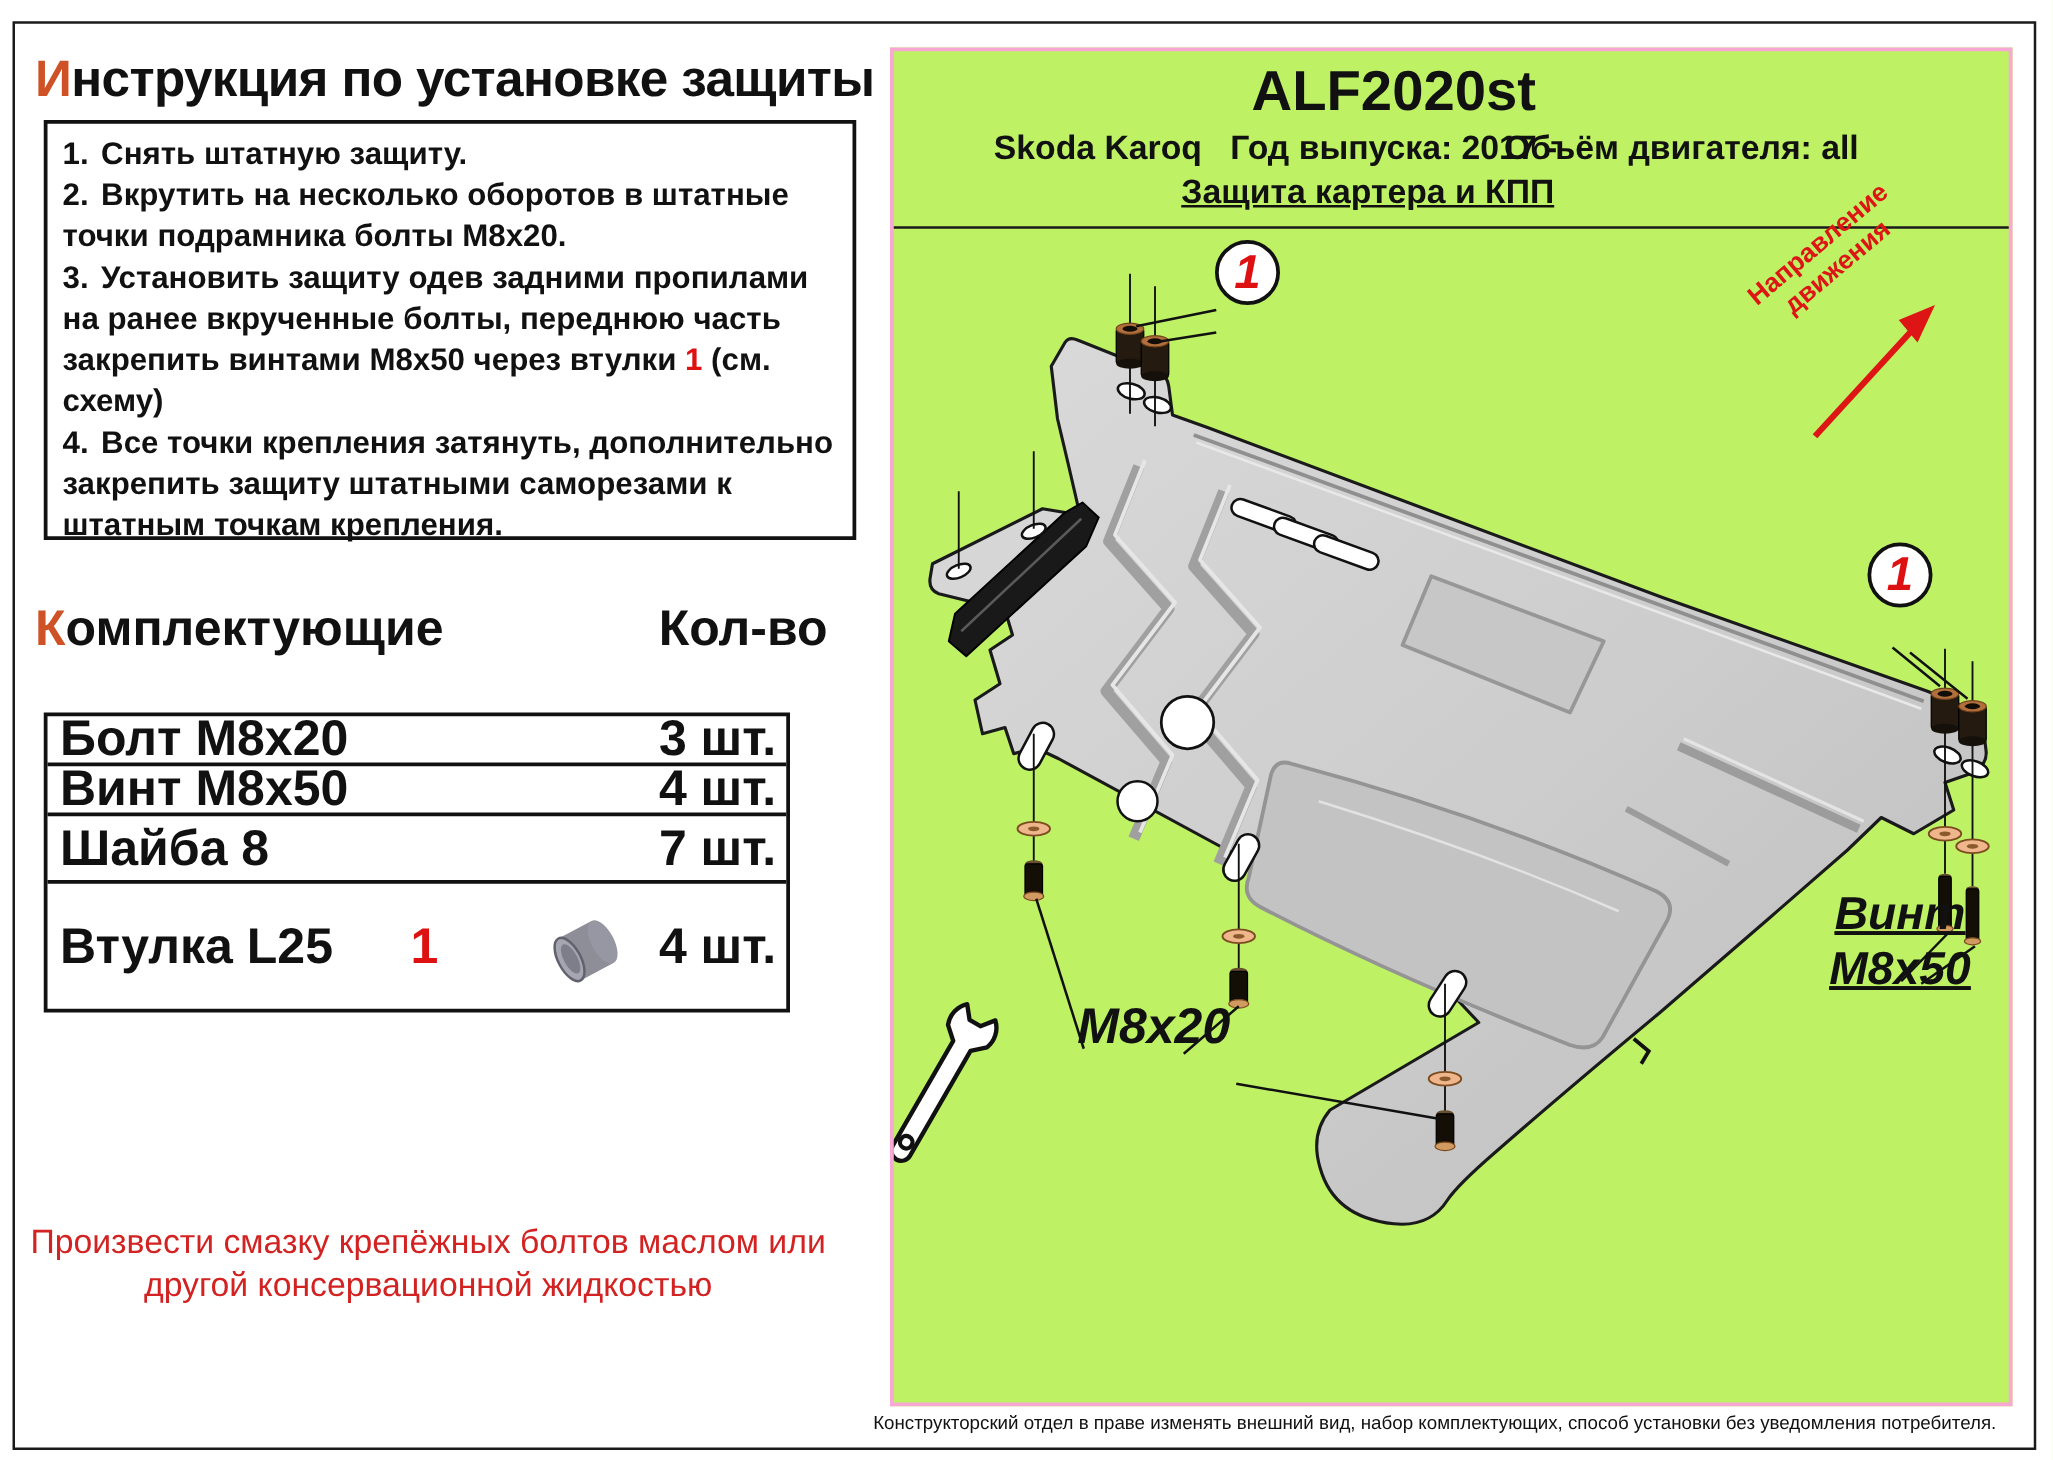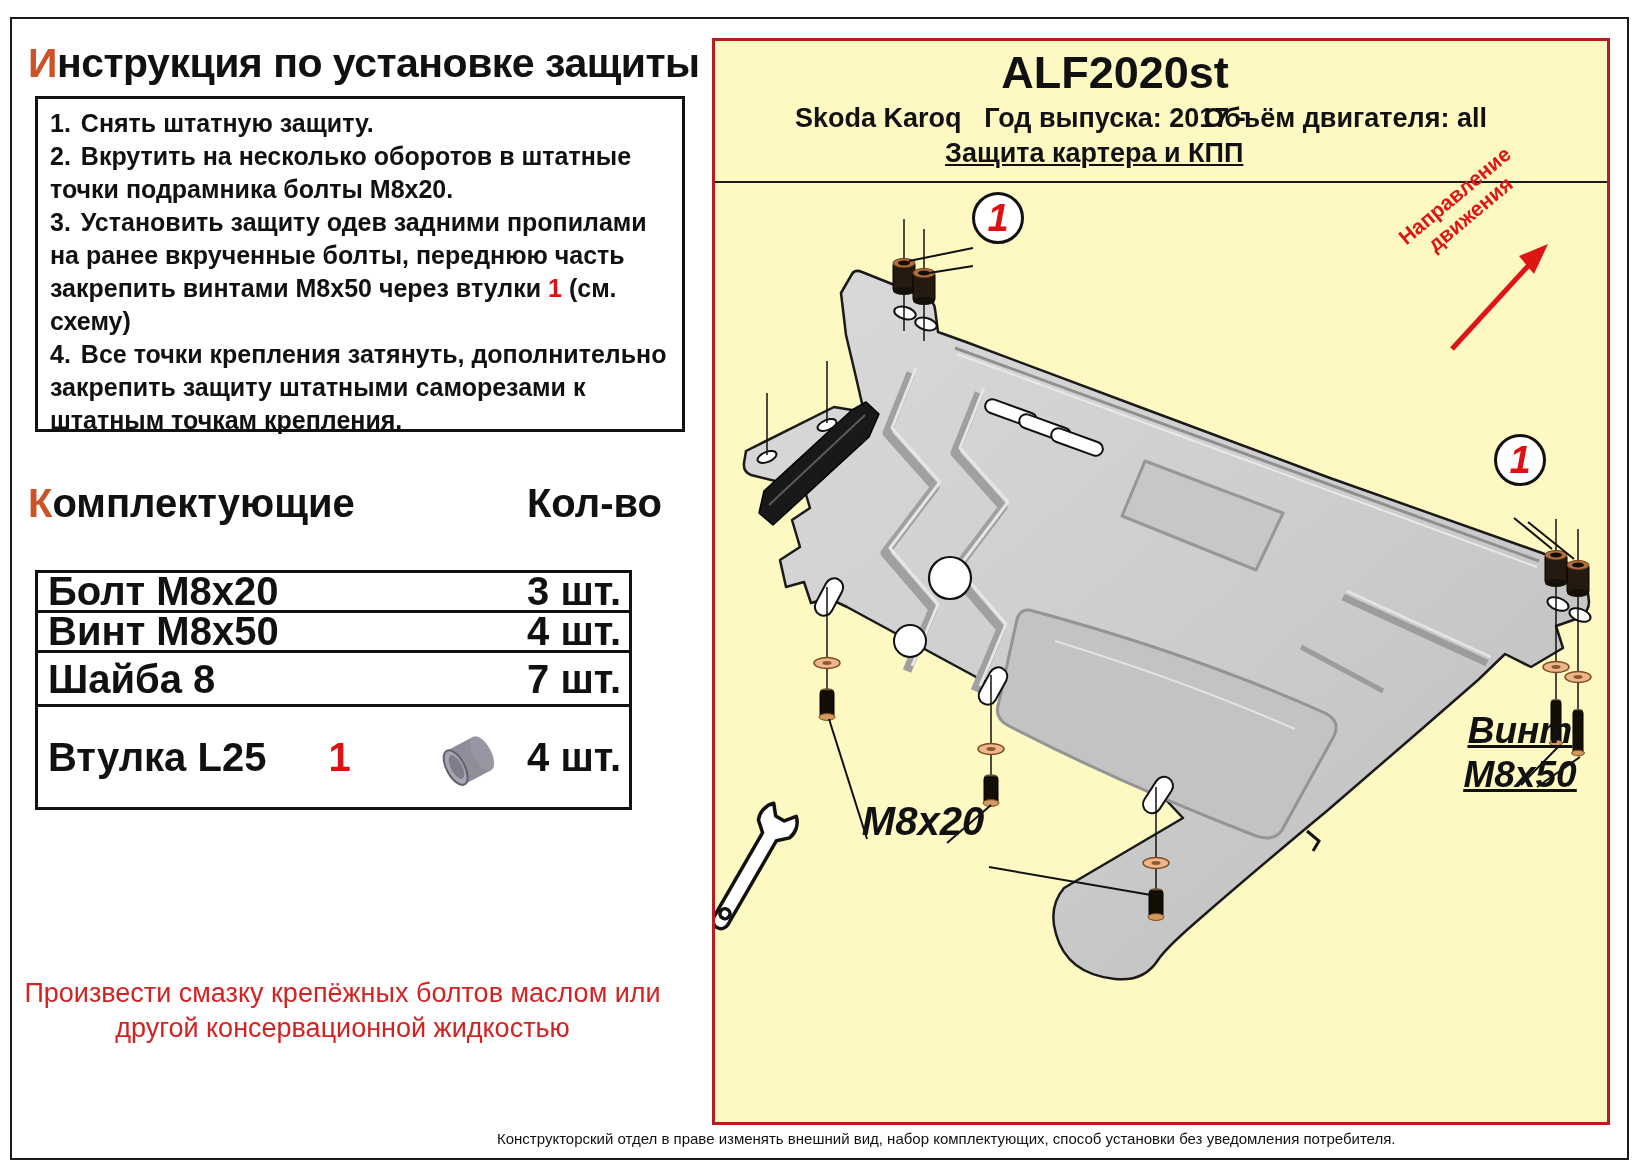--- a/index.html
+++ b/index.html
@@ -32,21 +32,21 @@
   .row-h54 { height:54px; align-items:flex-start; padding-top:4px; }
   .row-bushing { height:100px; }
   .row-bushing .p-ref { color:#dd1111; margin-left:62px; }
   .row-bushing svg { margin-left:75px; }
 
   .warning { position:absolute; left:20px; top:976px; width:645px; text-align:center;
     font-size:27px; line-height:35px; color:#d32222; }
 
   
   .panel { position:absolute; left:712px; top:38px; width:898px; height:1087px;
-    border:3px solid #b91c1c; background:#fef9c3; }
+    border:3px solid #f9a8d4; background:#bef264; }
   .panel-divider { position:absolute; left:0; top:140px; width:100%; height:0;
     border-top:2px solid #1a1a1a; }
   .hdr-code { position:absolute; left:150px; top:6px; width:500px; text-align:center;
     font-size:45px; font-weight:700; }
   .hdr-model { position:absolute; left:80px; top:62px; font-size:27px; font-weight:700; }
   .hdr-year { position:absolute; left:245px; top:62px; width:310px; text-align:center;
     font-size:27px; font-weight:700; }
   .hdr-engine { position:absolute; right:120px; top:62px; font-size:27px; font-weight:700; }
   .hdr-product { position:absolute; left:230px; top:97px; width:310px; text-align:left;
     font-size:27px; font-weight:700; text-decoration:underline; }
@@ -65,21 +65,21 @@
 
   .lbl { position:absolute; font-style:italic; font-weight:700; text-align:center; }
   .lbl-m8x20 { left:118px; top:758px; width:180px; font-size:40px; }
   .lbl-vint { left:715px; top:668px; width:180px; font-size:37px; line-height:44px;text-decoration:underline; }
   .lbl .u { text-decoration:underline; }
 
   .specs { position:absolute; left:40px; top:898px; font-size:29px; line-height:34px; }
   .spec-row { white-space:nowrap; }
   .spec-row .sv-b { font-weight:700; }
 
-  .footer { position:absolute; left:497px; top:1130px; width:1100px; text-align:left;
+  .footer { position:absolute; left:497px; top:1130px; width:1100px; text-align:right;
     font-size:15px; color:#111; }
 </style>
 </head>
 <body>
 
 <div class="page">
   <div class="page-border"></div>
 
   <div class="title"><span class="lead-letter">И</span><span>нструкция по установке защиты</span></div>
 

